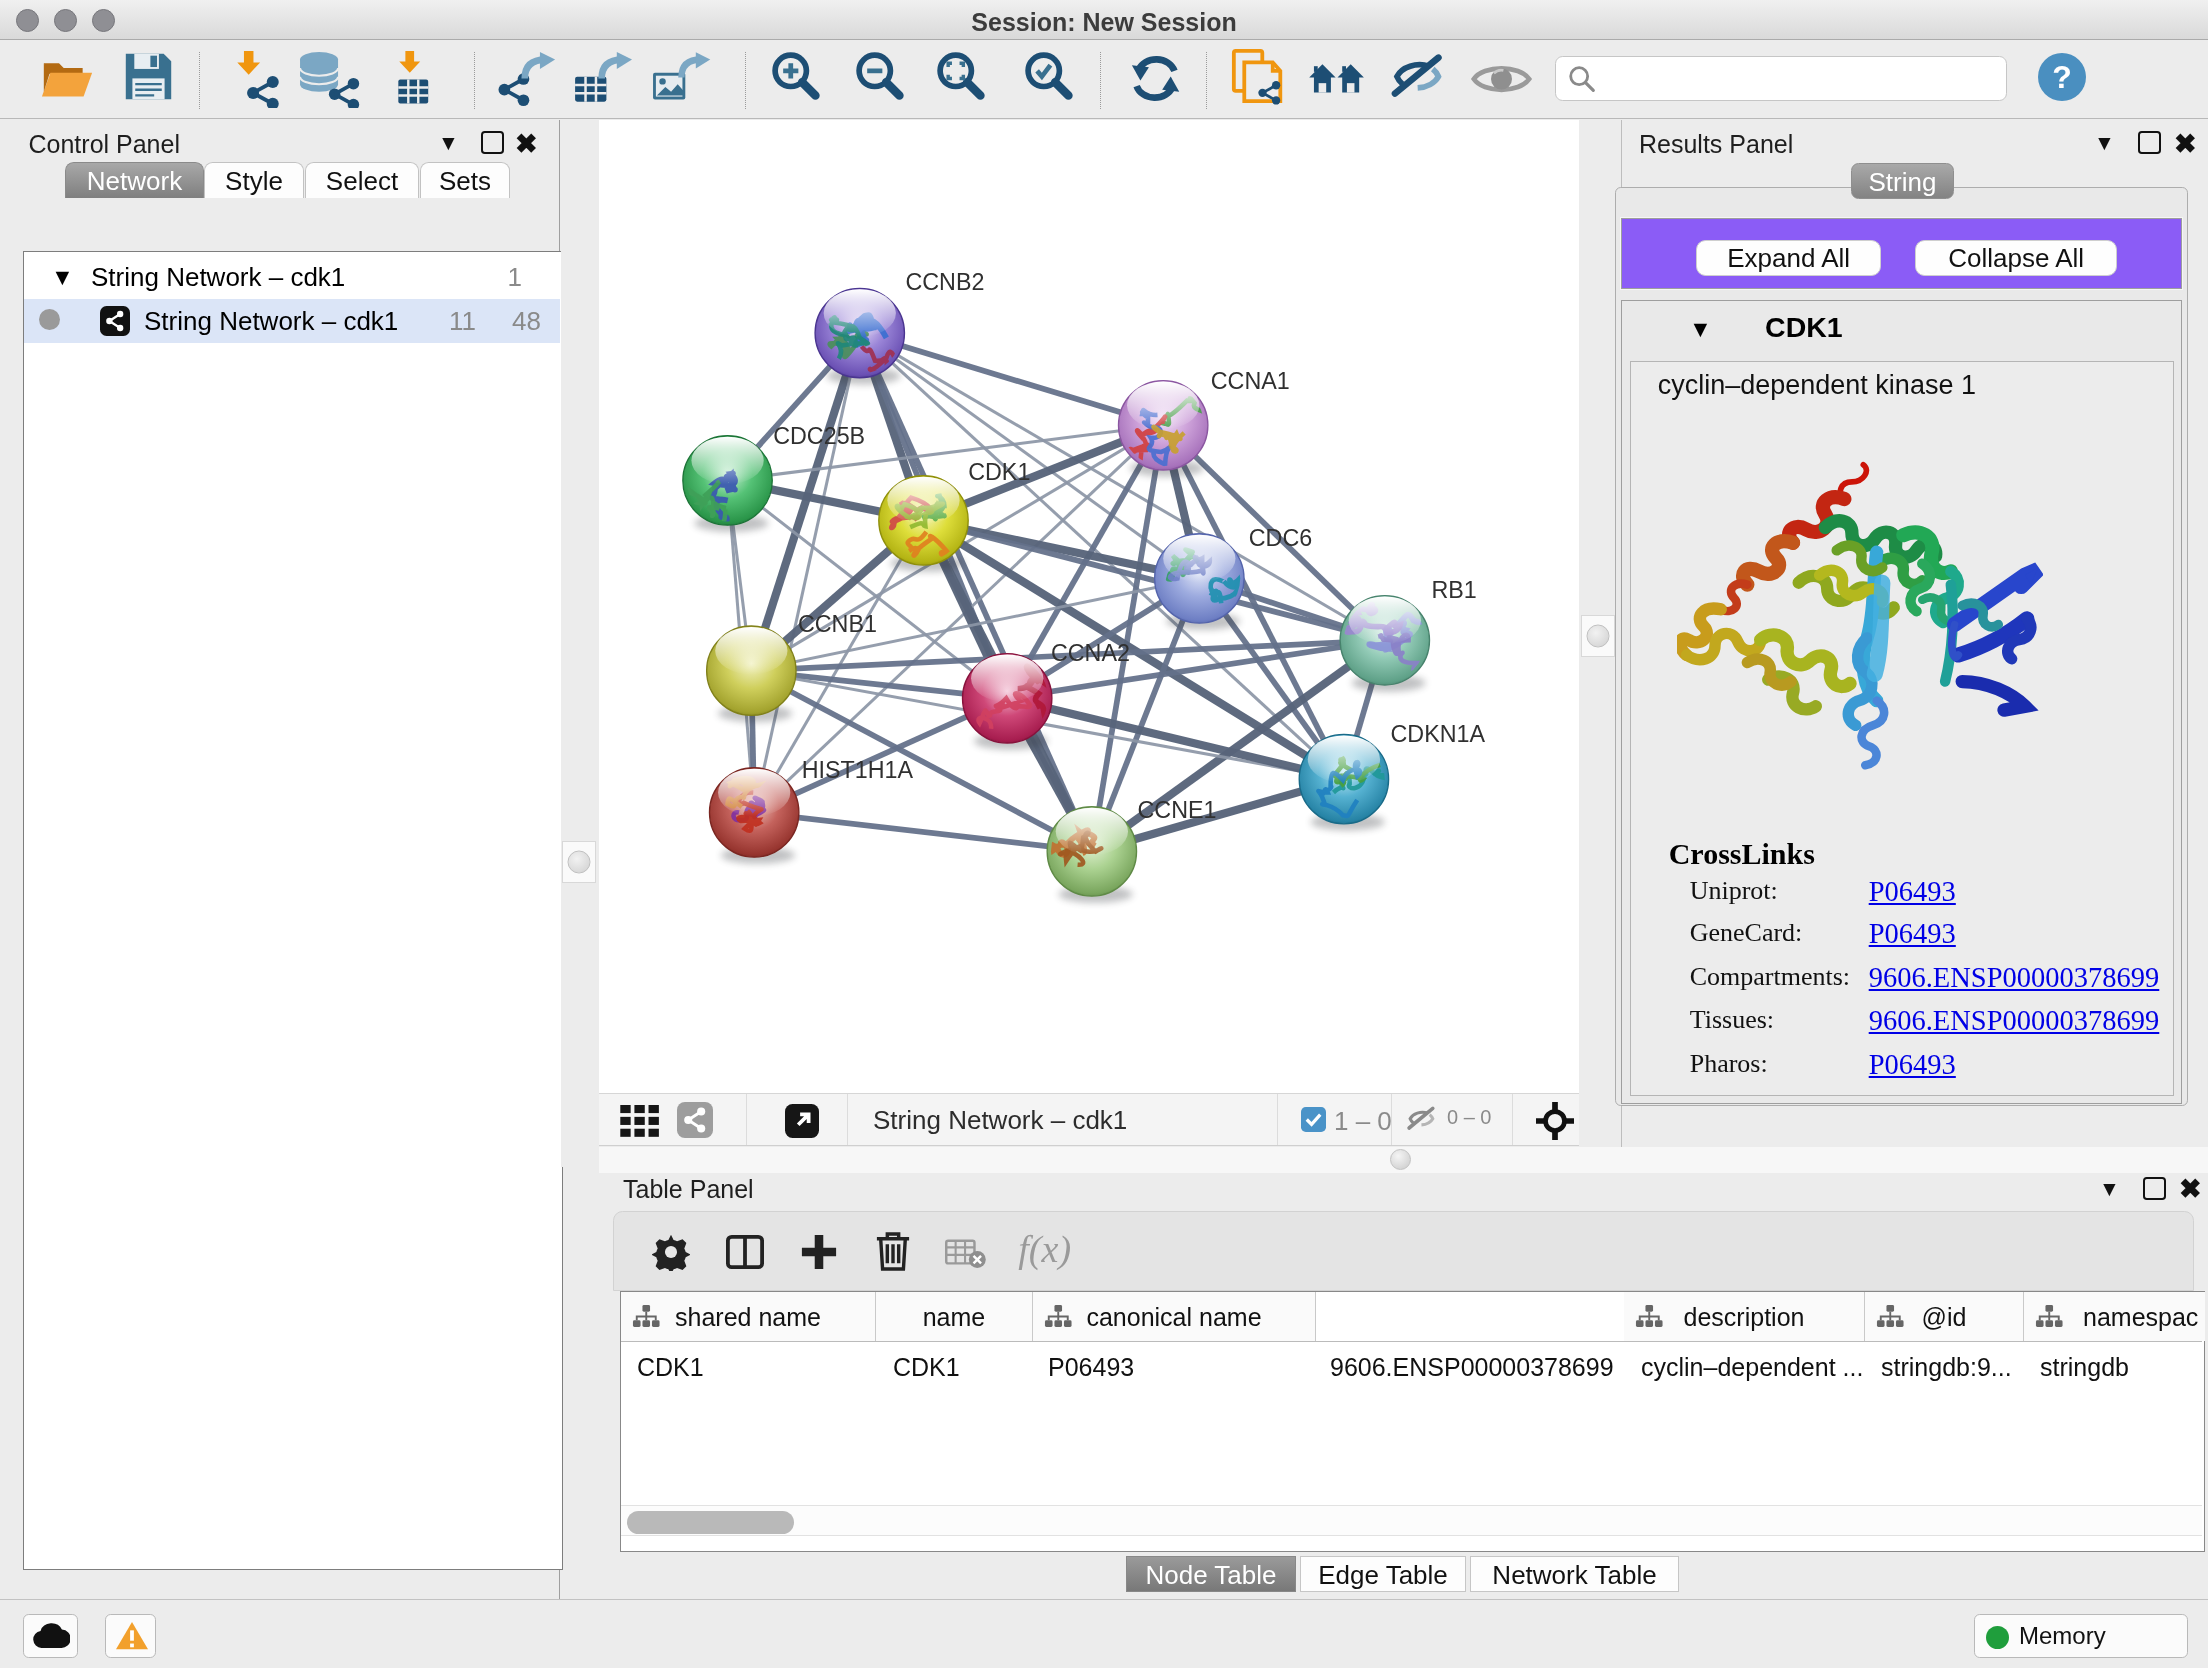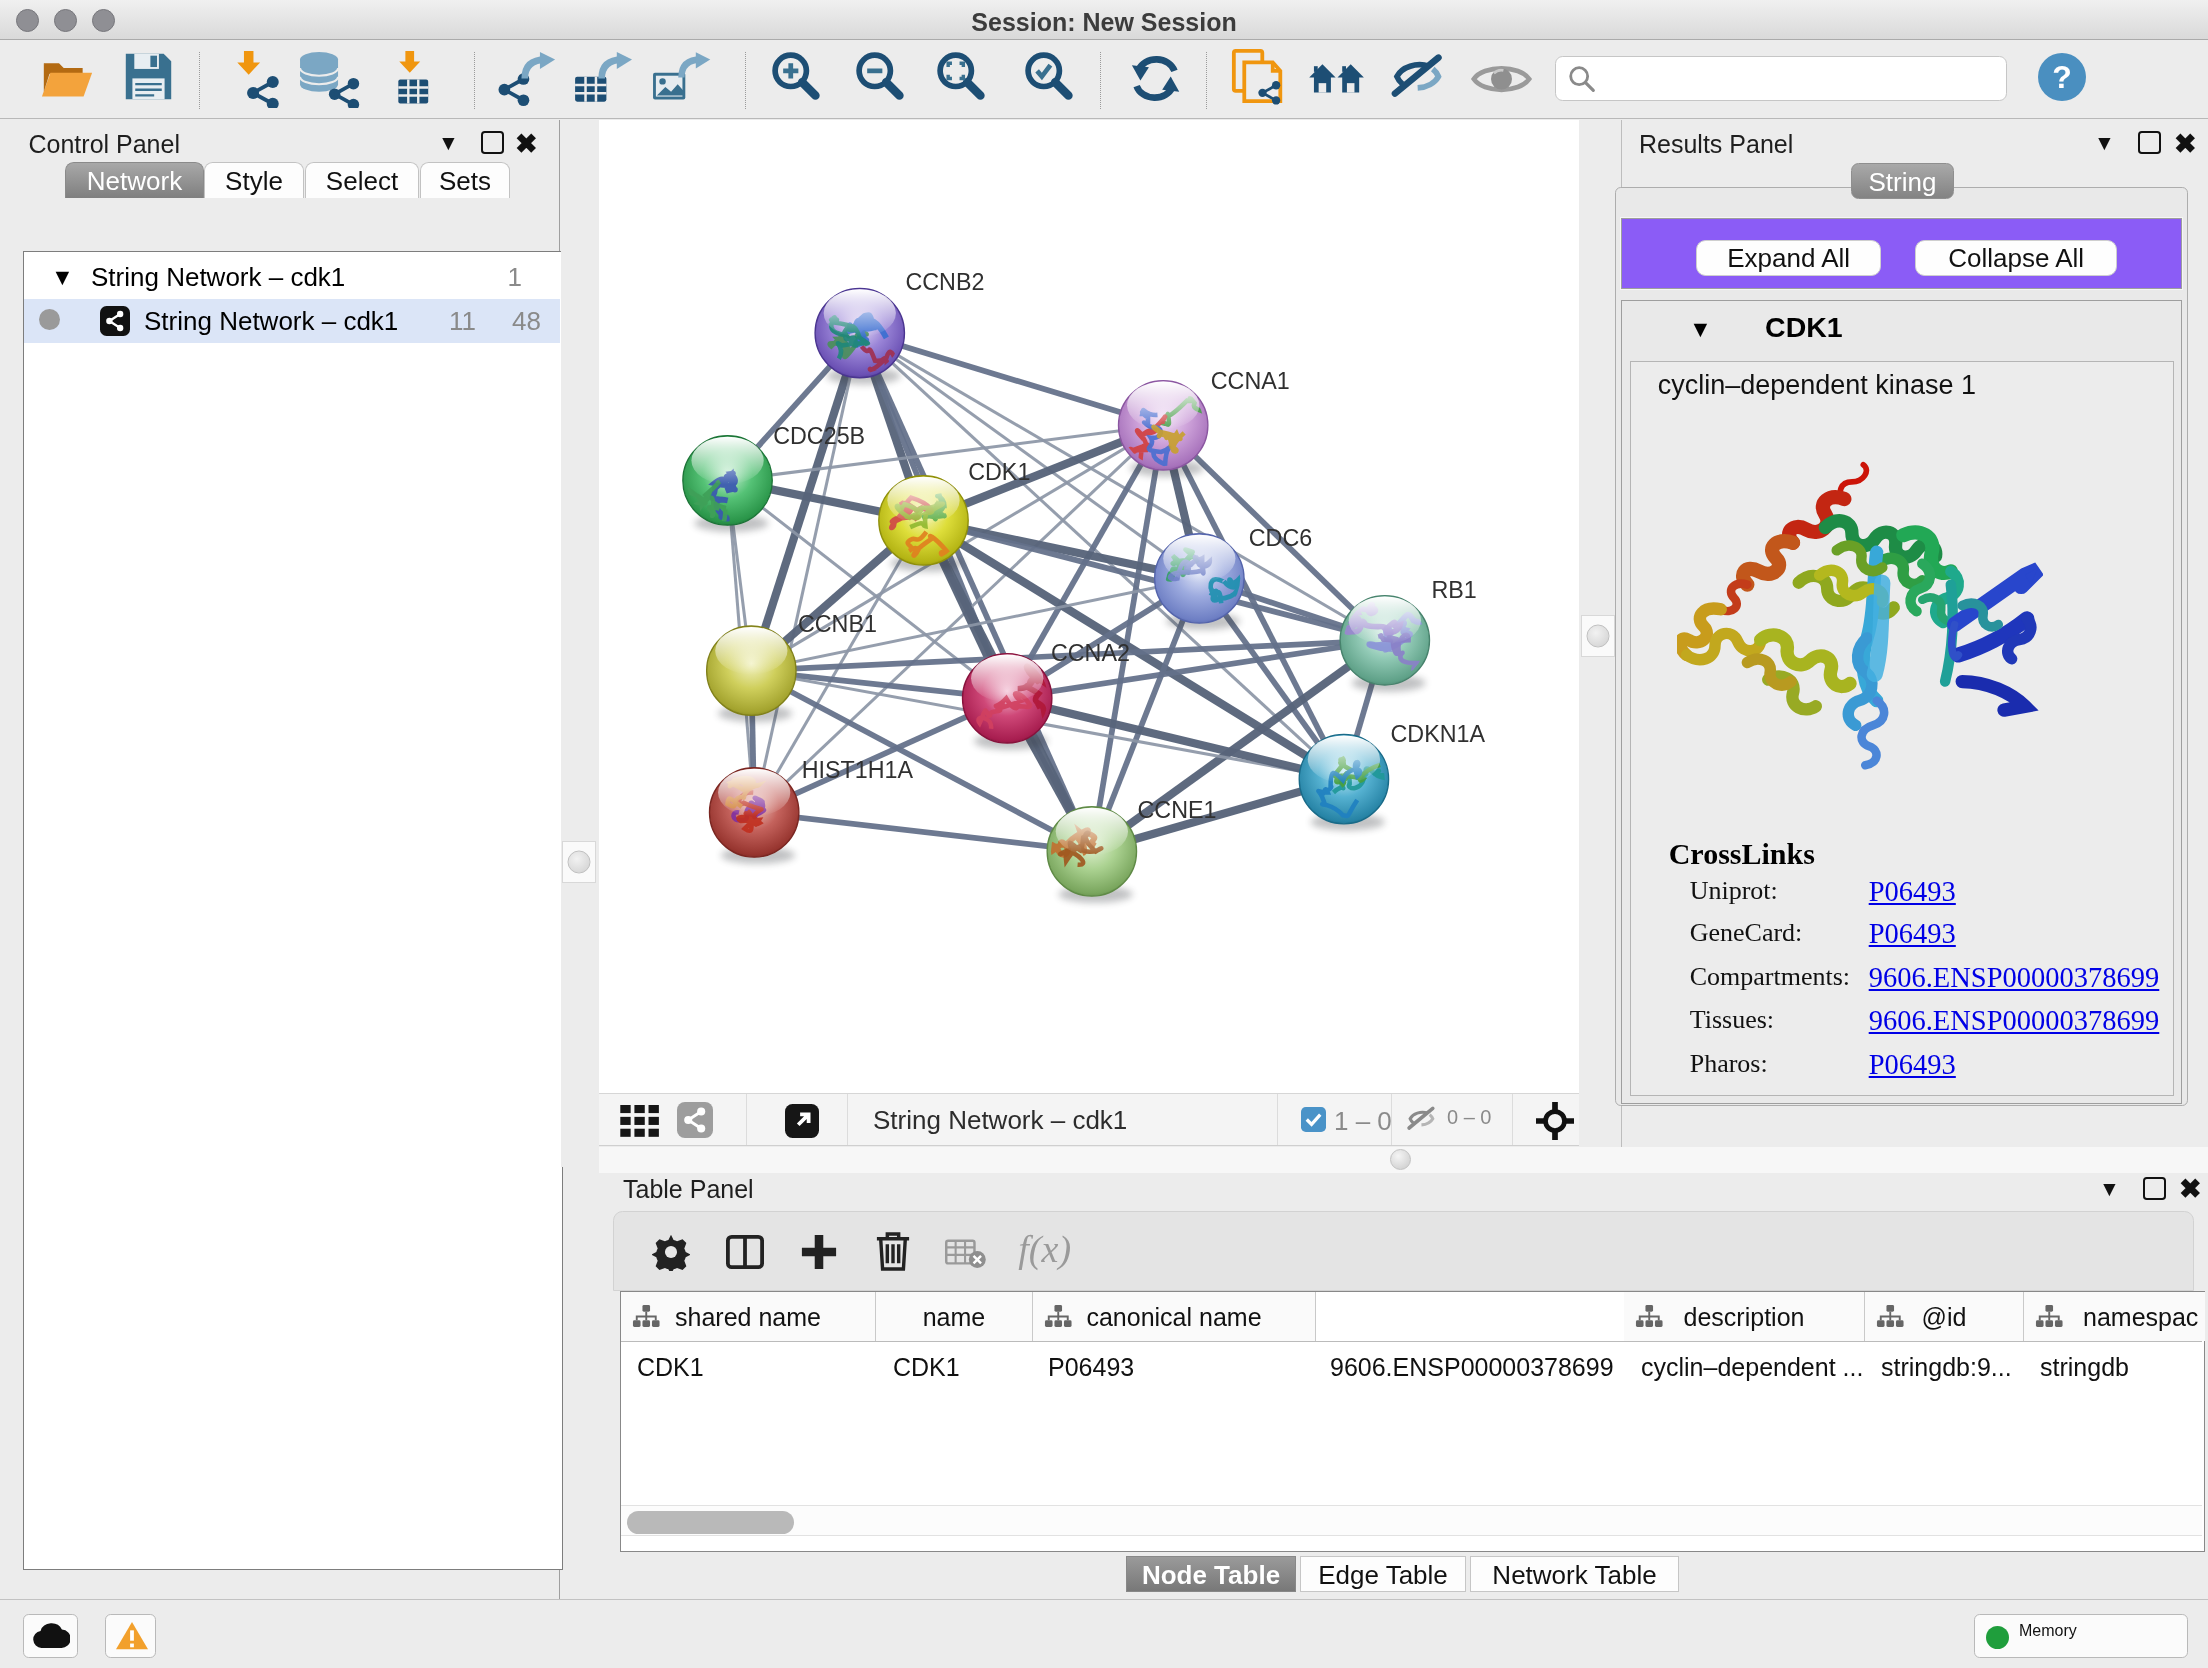--- a/index.html
+++ b/index.html
@@ -61,26 +61,26 @@
 #tpanel { position:absolute; left:599px; top:1173px; width:1609px; height:426px; background:#ececec; }
 #ttools { position:absolute; left:14.3px; top:38px; width:1581px; height:80px; background:#e4e4e4; border:1px solid #d2d2d2; border-radius:9.5px 9.5px 0 0; }
 #tblbox { position:absolute; left:21px; top:118px; width:1585px; height:261px; background:#fff; border:1.9px solid #888; }
 .thead { position:absolute; top:0; height:49px; border-right:1px solid #c9c9c9; background:#fafafa; }
 .thead span { position:absolute; top:11.4px; width:100%; text-align:center; font-size:25px; color:#111; }
 .thead svg { position:absolute; left:11.4px; top:12.4px; }
 .tcell { position:absolute; top:61px; font-size:25px; color:#111; }
 #hscroll { position:absolute; left:0px; top:213px; width:1581px; height:31px; background:#fcfcfc; border-top:1px solid #e2e2e2; border-bottom:1px solid #e2e2e2; }
 #hthumb { position:absolute; left:5.7px; top:4.8px; width:167px; height:23px; border-radius:11.4px; background:#b9b9b9; }
 .btab { position:absolute; top:383px; height:36px; background:#fdfdfd; border:1px solid #c6c6c6; font-size:26px; color:#111; text-align:center; line-height:36px; }
-.btabsel { background:linear-gradient(#9a9a9a,#787878); color:#fff; border-color:#888;font-weight:bold; }
+.btabsel { background:linear-gradient(#9a9a9a,#787878); color:#fff; border-color:#888; }
 
 
 #statusbar { position:absolute; left:0; top:1599px; width:2208px; height:69px; background:#ececec; border-top:1px solid #c2c2c2; }
 .sbtn { position:absolute; top:14.3px; height:44px; background:#fbfbfb; border:1px solid #b9b9b9; border-radius:5.7px; }
-#memtxt { position:absolute; left:44px; top:6.7px; font-size:16px; color:#111; }
+#memtxt { position:absolute; left:44px; top:6.7px; font-size:24px; color:#111; }
 .greendot { position:absolute; left:11.4px; top:10.5px; width:23px; height:23px; border-radius:50%; background:#1f9e3c; }
 </style></head>
 <body>
 <div id="win">
 
 <div id="titlebar">
   <div class="tl" style="left:16px"></div>
       <div class="tl" style="left:54px"></div>
       <div class="tl" style="left:92px"></div>
   <div id="title">Session: New Session</div>

